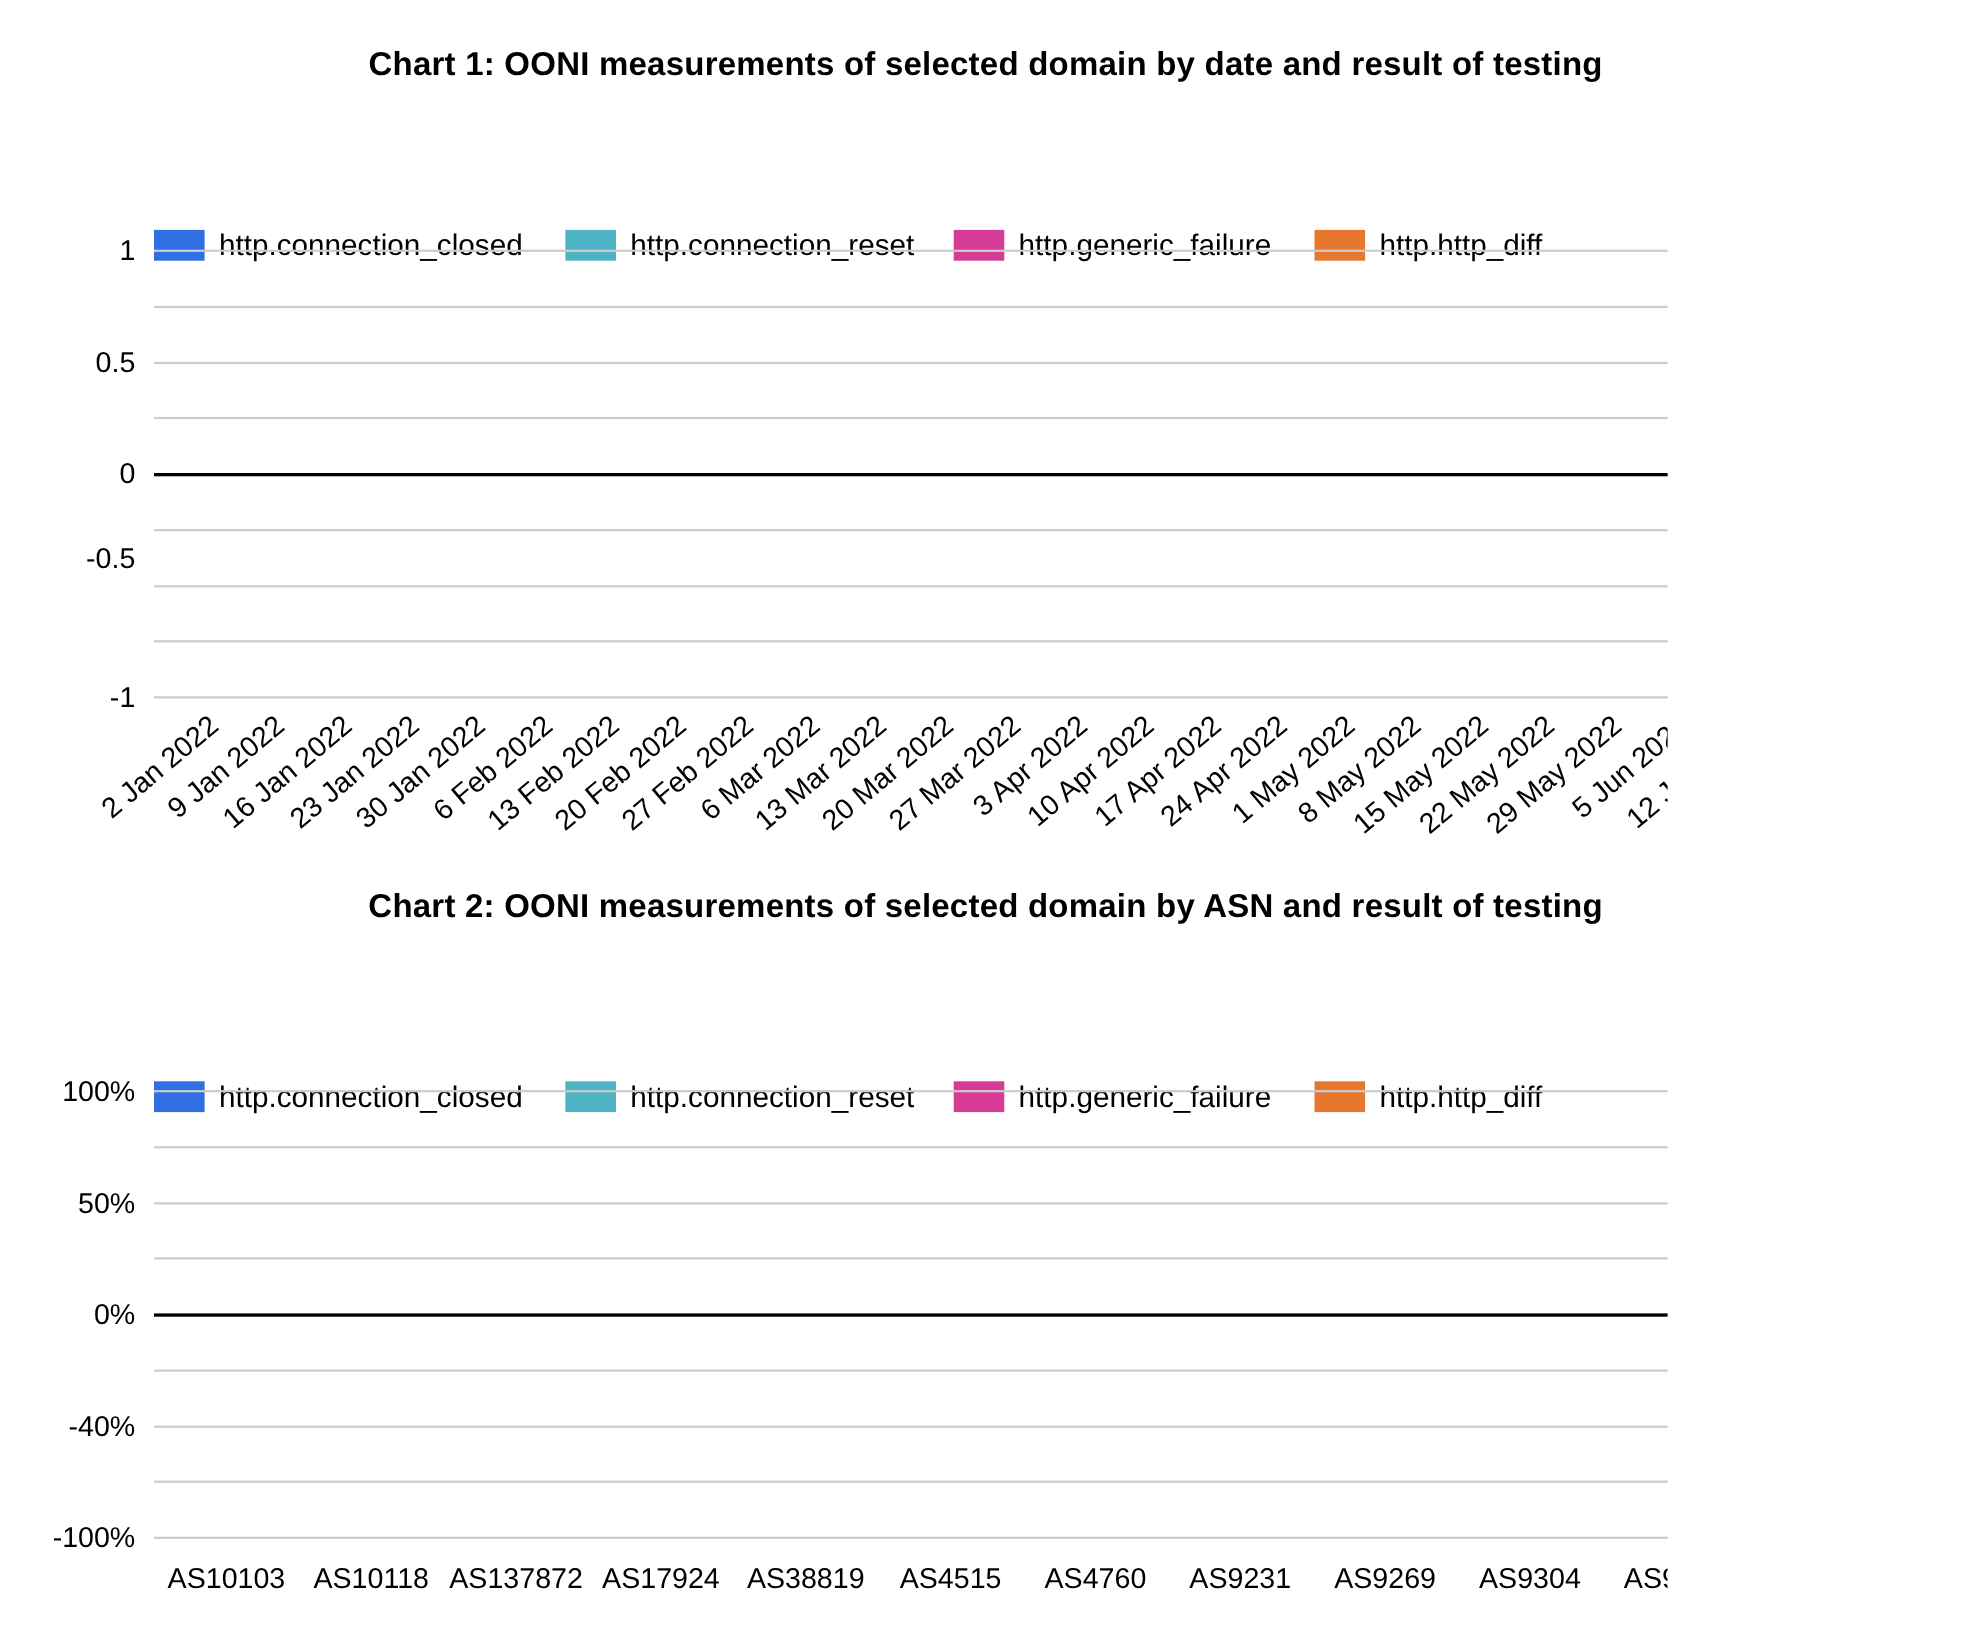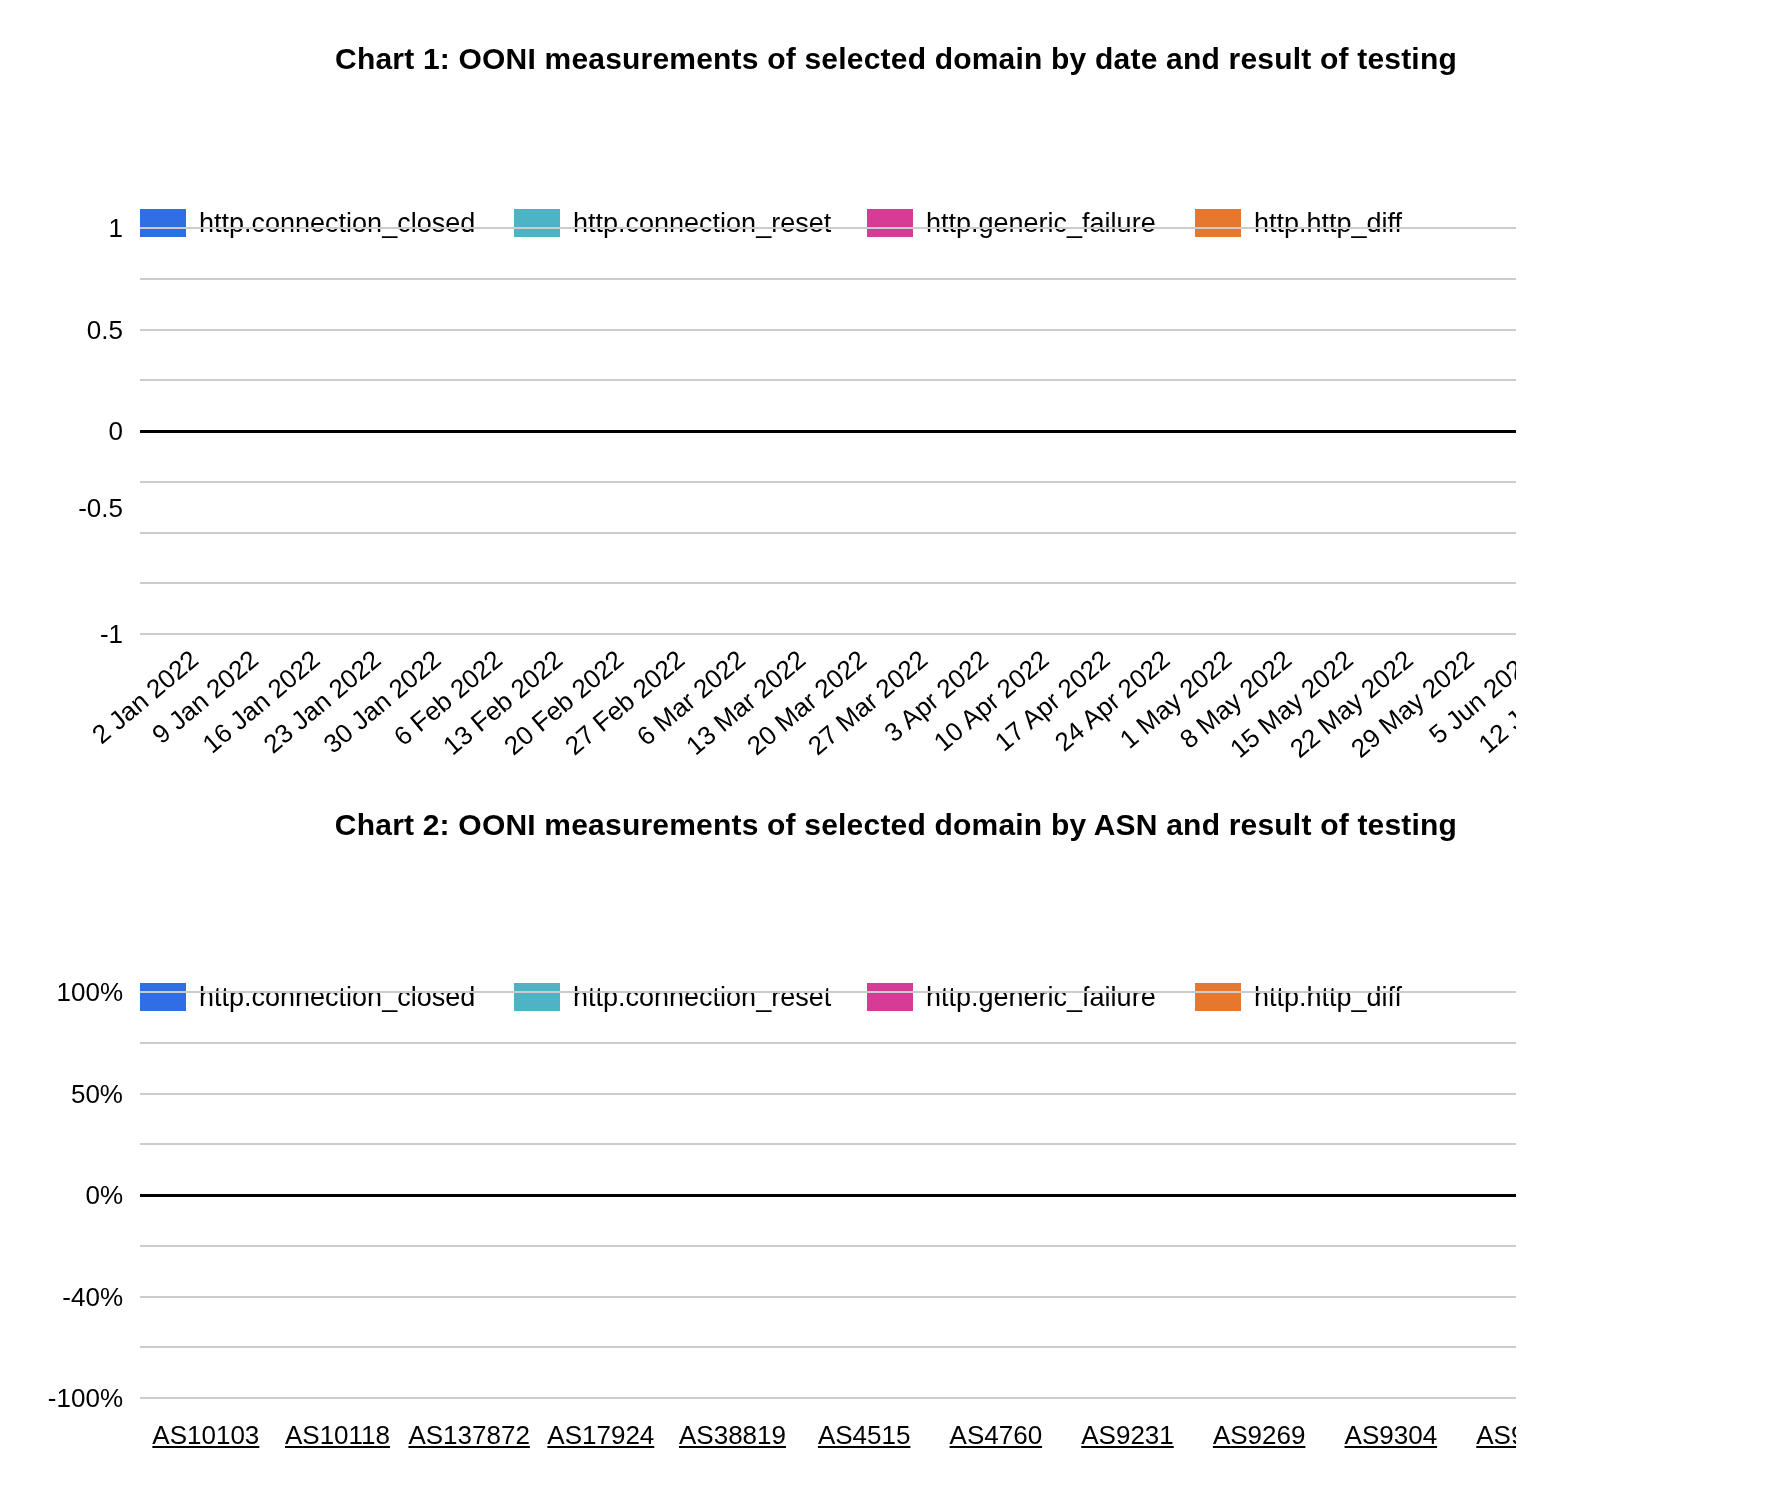--- a/index.html
+++ b/index.html
@@ -67,21 +67,20 @@
     color: #000000;
   }
   .xtick-h {
     position: absolute;
     left: 0;
     top: 0;
     transform: translateX(-50%);
     white-space: nowrap;
     font-size: 26px;
     color: #000000;
-    text-decoration: underline;
   }
 </style>
 </head>
 <body>
 
 <div id="page">
 
   <section>
     <h2 class="chart-title" style="top: 42px;">Chart 1: OONI measurements of selected domain by date and result of testing</h2>
     <div class="legend">

